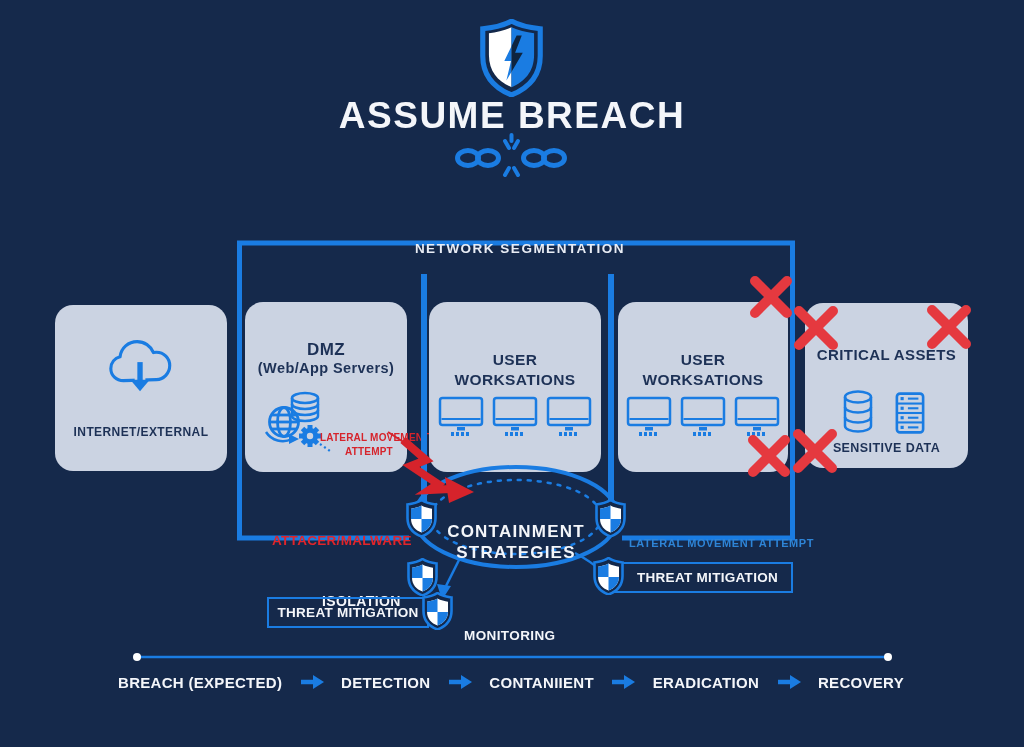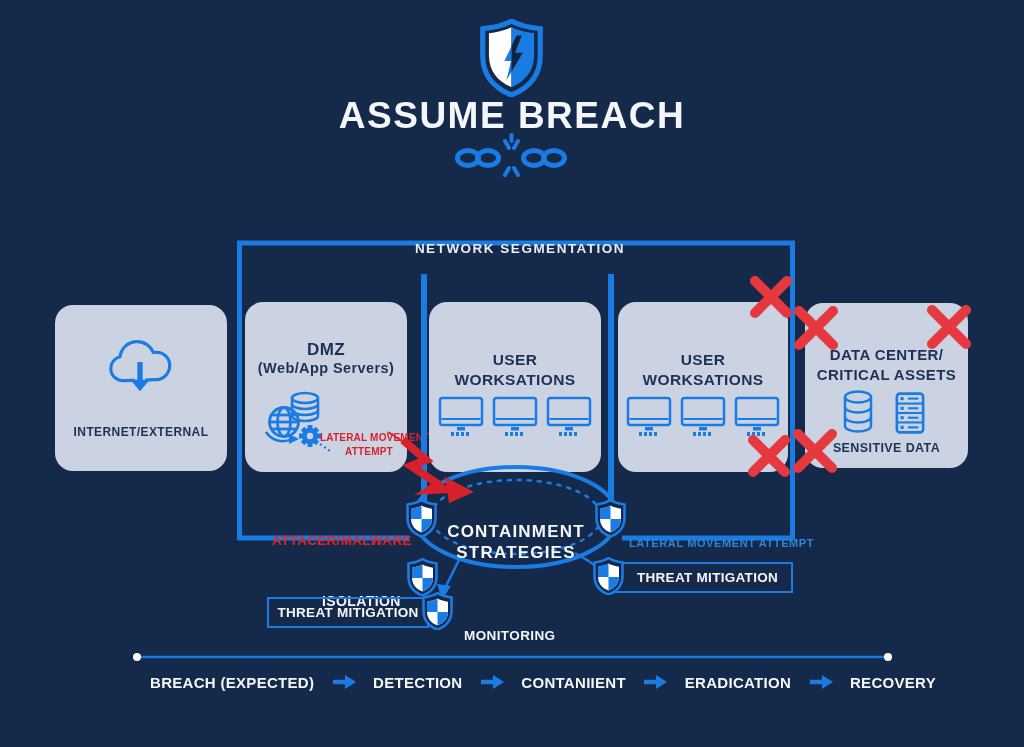--- a/index.html
+++ b/index.html
@@ -8,21 +8,21 @@
   .abs{position:absolute;}
   .panel{position:absolute;background:#cbd3e2;border-radius:18px;}
   .panel-title{color:#1d3156;font-weight:bold;text-align:center;letter-spacing:.4px;}
   .white-label{color:#f4f6fa;font-weight:bold;}
   svg{display:block;}
   #overlay{position:absolute;left:0;top:0;z-index:4;pointer-events:none;}
   .shield{position:absolute;z-index:6;}
   .tm-box{position:absolute;z-index:5;border:2px solid #1a7ce2;display:flex;align-items:center;justify-content:center;}
   .lbl{position:absolute;z-index:5;white-space:nowrap;margin-top:24px;}
   #timeline-steps{position:absolute;left:118px;top:670px;width:786px;height:24px;z-index:5;
-      display:flex;justify-content:space-between;align-items:center;margin-left:32px;}
+      display:flex;justify-content:space-between;align-items:center;}
   #timeline-steps .step{color:#f4f6fa;font-weight:bold;font-size:15px;letter-spacing:.3px;white-space:nowrap;}
 </style>
 </head>
 <body>
 
 <div id="stage">
 
   <svg width="0" height="0">
     <defs>
       <clipPath id="cTL">
@@ -168,21 +168,20 @@
           <rect x="2" y="2" width="42" height="27" rx="2.5" fill="none" stroke="#1a7ce2" stroke-width="2.5"></rect>
           <line x1="3.5" y1="23" x2="42.5" y2="23" stroke="#1a7ce2" stroke-width="2"></line>
           <rect x="19" y="31" width="8" height="3.5" fill="#1a7ce2"></rect>
           <line x1="13" y1="38" x2="33" y2="38" stroke="#1a7ce2" stroke-width="4" stroke-dasharray="3 2"></line>
         </svg>
     </div>
   </div>
 
   <div class="panel" style="left:805px;top:303px;width:163px;height:165px;z-index:2">
     <div class="abs panel-title" style="left:0;top:42px;width:100%;font-size:15px;line-height:20px">
-      <div>DATA CENTER/</div>
       <div>CRITICAL ASSETS</div>
     </div>
     <svg class="abs" style="left:37px;top:87px" width="32" height="44" viewBox="0 0 32 44">
       <g fill="none" stroke="#1a7ce2" stroke-width="2.5">
         <ellipse cx="16" cy="7" rx="13" ry="5.5"></ellipse>
         <path d="M3 7 V36 a13 5.5 0 0 0 26 0 V7"></path>
         <path d="M3 17 a13 5.5 0 0 0 26 0"></path>
         <path d="M3 27 a13 5.5 0 0 0 26 0"></path>
       </g>
     </svg>

